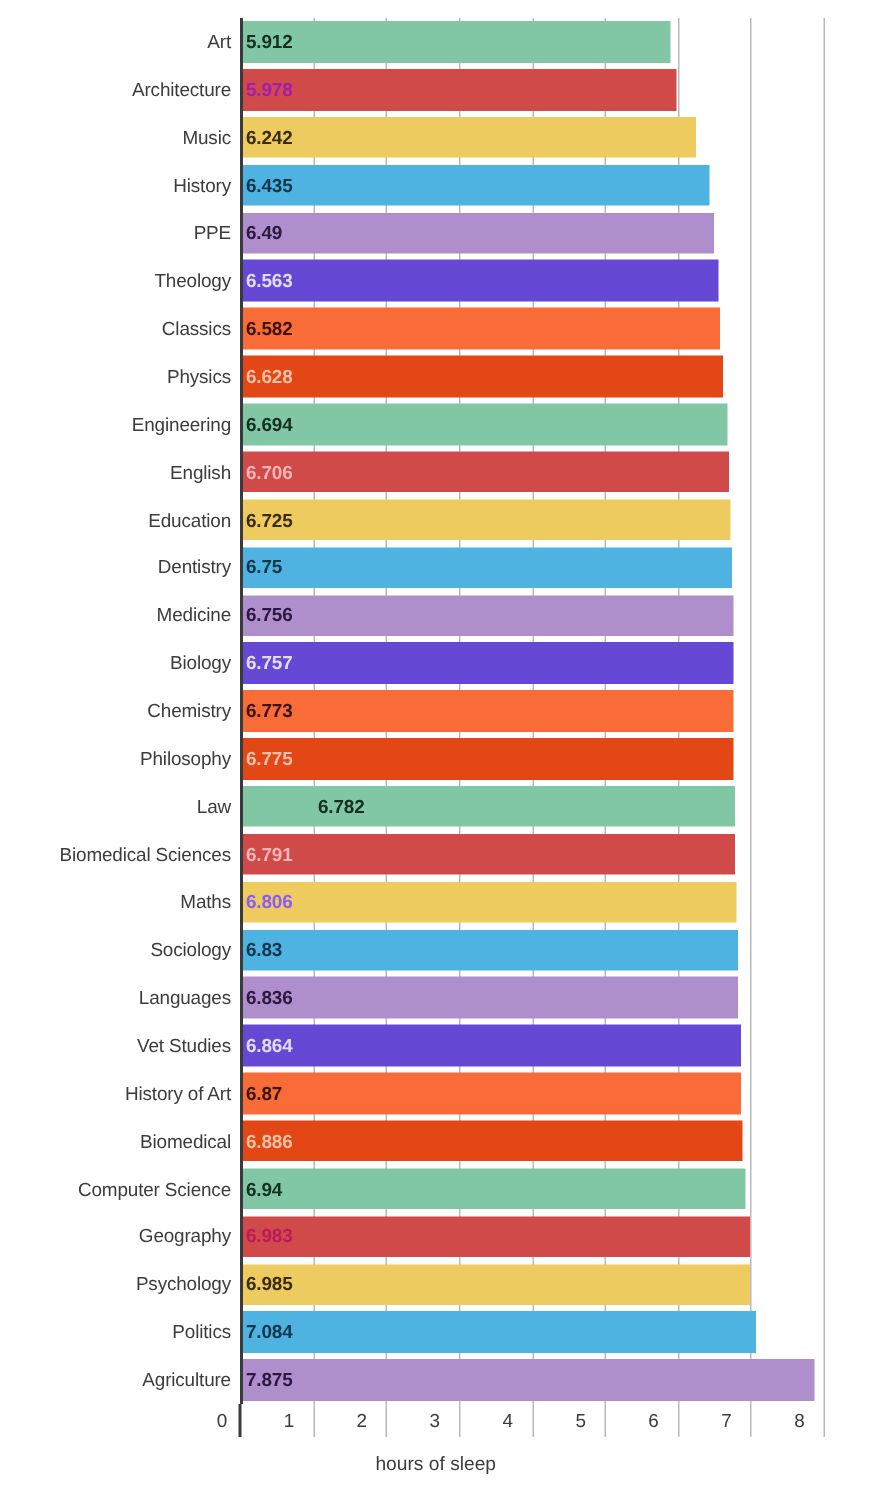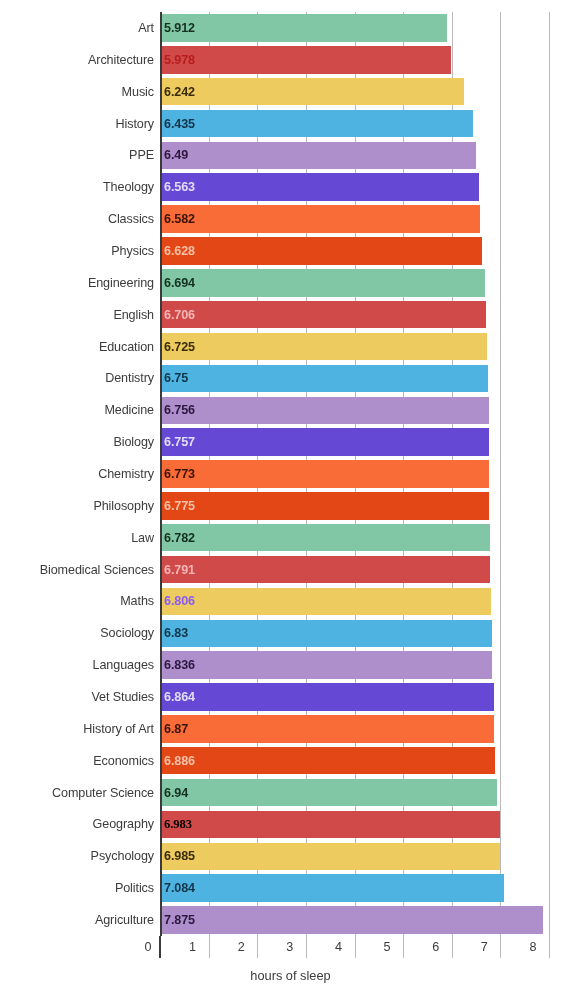--- a/index.html
+++ b/index.html
@@ -144,21 +144,21 @@
 
   <div class="rows" id="rows">
       <div class="bar-row">
         <span class="cat-label">Art</span>
         <div class="bar" style="width: 287.471px; background: rgb(130, 199, 165);"></div>
         <span class="bar-value" style="color: rgb(20, 48, 31); text-align: center;">5.912</span>
       </div>
       <div class="bar-row">
         <span class="cat-label">Architecture</span>
         <div class="bar" style="width: 290.68px; background: rgb(208, 74, 74);"></div>
-        <span class="bar-value" style="color: #b91c1c;">5.978</span>
+        <span class="bar-value" style="color: #a21caf;">5.978</span>
       </div>
       <div class="bar-row">
         <span class="cat-label">Music</span>
         <div class="bar" style="width: 303.517px; background: rgb(237, 203, 94);"></div>
         <span class="bar-value" style="color: rgb(58, 44, 8);">6.242</span>
       </div>
       <div class="bar-row">
         <span class="cat-label">History</span>
         <div class="bar" style="width: 312.902px; background: rgb(78, 179, 224);"></div>
         <span class="bar-value" style="color: rgb(16, 54, 75);">6.435</span>
@@ -219,21 +219,21 @@
         <span class="bar-value" style="color: rgb(59, 19, 4);">6.773</span>
       </div>
       <div class="bar-row">
         <span class="cat-label">Philosophy</span>
         <div class="bar" style="width: 329.434px; background: rgb(226, 71, 21);"></div>
         <span class="bar-value" style="color: rgb(246, 192, 166);">6.775</span>
       </div>
       <div class="bar-row">
         <span class="cat-label">Law</span>
         <div class="bar" style="width: 329.775px; background: rgb(130, 199, 165);"></div>
-        <span class="bar-value" style="color: rgb(20, 48, 31);">6.782</span>
+        <span class="bar-value" style="color: rgb(20, 48, 31); margin-left: 48px;">6.782</span>
       </div>
       <div class="bar-row">
         <span class="cat-label">Biomedical Sciences</span>
         <div class="bar" style="width: 330.212px; background: rgb(208, 74, 74);"></div>
         <span class="bar-value" style="color: rgb(243, 181, 181);">6.791</span>
       </div>
       <div class="bar-row">
         <span class="cat-label">Maths</span>
         <div class="bar" style="width: 330.942px; background: rgb(237, 203, 94);"></div>
         <span class="bar-value" style="color: #8b5cf6;">6.806</span>
@@ -252,33 +252,33 @@
         <span class="cat-label">Vet Studies</span>
         <div class="bar" style="width: 333.762px; background: rgb(101, 73, 213);"></div>
         <span class="bar-value" style="color: rgb(226, 220, 247); text-align: center;">6.864</span>
       </div>
       <div class="bar-row">
         <span class="cat-label">History of Art</span>
         <div class="bar" style="width: 334.054px; background: rgb(249, 108, 56);"></div>
         <span class="bar-value" style="color: rgb(59, 19, 4);">6.87</span>
       </div>
       <div class="bar-row">
-        <span class="cat-label">Economics</span>
+        <span class="cat-label">Biomedical</span>
         <div class="bar" style="width: 334.832px; background: rgb(226, 71, 21);"></div>
         <span class="bar-value" style="color: rgb(246, 192, 166);">6.886</span>
       </div>
       <div class="bar-row">
         <span class="cat-label">Computer Science</span>
         <div class="bar" style="width: 337.457px; background: rgb(130, 199, 165);"></div>
         <span class="bar-value" style="color: rgb(20, 48, 31);">6.94</span>
       </div>
       <div class="bar-row">
         <span class="cat-label">Geography</span>
         <div class="bar" style="width: 339.548px; background: rgb(208, 74, 74);"></div>
-        <span class="bar-value" style="color: #000000; font-family: Liberation Serif, serif;">6.983</span>
+        <span class="bar-value" style="color: #be185d;">6.983</span>
       </div>
       <div class="bar-row">
         <span class="cat-label">Psychology</span>
         <div class="bar" style="width: 339.646px; background: rgb(237, 203, 94);"></div>
         <span class="bar-value" style="color: rgb(58, 44, 8);">6.985</span>
       </div>
       <div class="bar-row">
         <span class="cat-label">Politics</span>
         <div class="bar" style="width: 344.459px; background: rgb(78, 179, 224);"></div>
         <span class="bar-value" style="color: rgb(16, 54, 75);">7.084</span>

